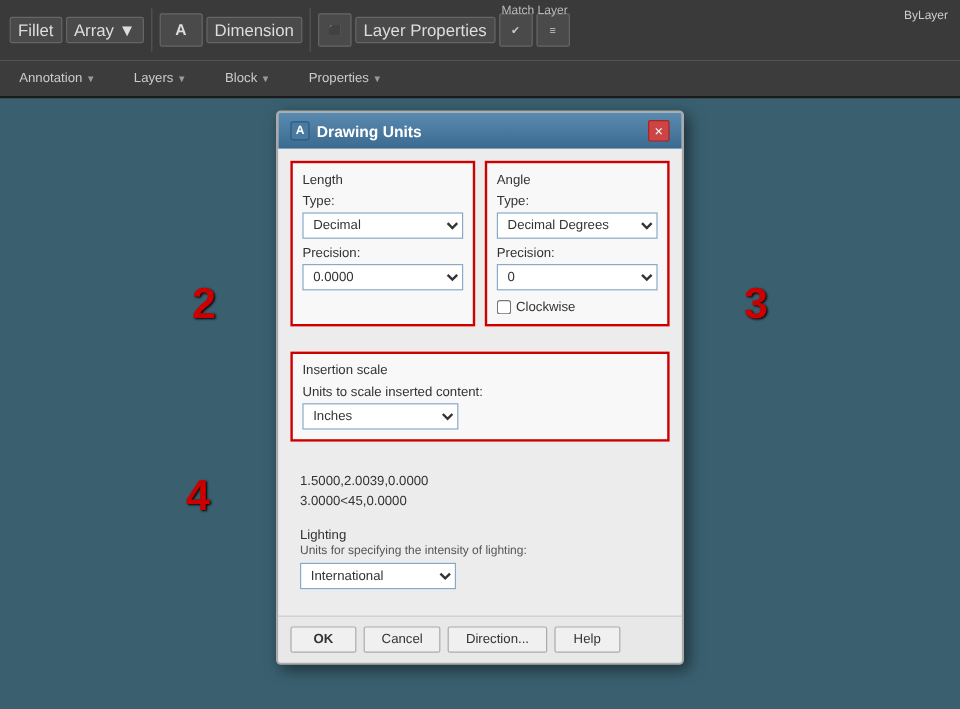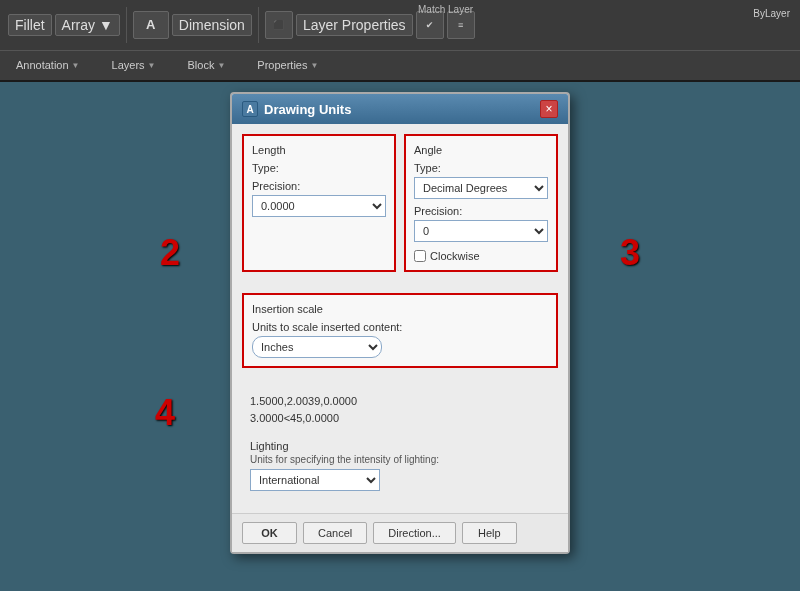--- a/index.html
+++ b/index.html
@@ -359,20 +359,27 @@
         </div>
       </div>
 
       <div class="dialog-body">
 
         <div class="two-col">
 
           <div class="col-half section-outlined">
             <div class="field-label">Length</div>
             <div class="field-sublabel">Type:</div>
+            <select>
+              <option>Decimal</option>
+              <option>Architectural</option>
+              <option>Engineering</option>
+              <option>Fractional</option>
+              <option>Scientific</option>
+            </select>
             <div class="field-sublabel">Precision:</div>
             <select>
               <option>0.0000</option>
               <option>0.000</option>
               <option>0.00</option>
               <option>0.0</option>
               <option>0</option>
             </select>
           </div>
 
@@ -397,21 +404,21 @@
             <div class="checkbox-row">
               <input type="checkbox" id="cwCheck" style="">
               <label class="checkbox-label" for="cwCheck">Clockwise</label>
             </div>
           </div>
         </div>
 
         <div class="section-outlined">
           <div class="field-label">Insertion scale</div>
           <div class="field-sublabel">Units to scale inserted content:</div>
-          <select style="width:130px;border-radius:10px;">
+          <select style="width:130px;">
             <option>Inches</option>
             <option>Feet</option>
             <option>Millimeters</option>
             <option>Centimeters</option>
             <option>Meters</option>
           </select>
         </div>
 
         <div class="sample-output-section">
           <div class="sample-output-value">1.5000,2.0039,0.0000</div>

